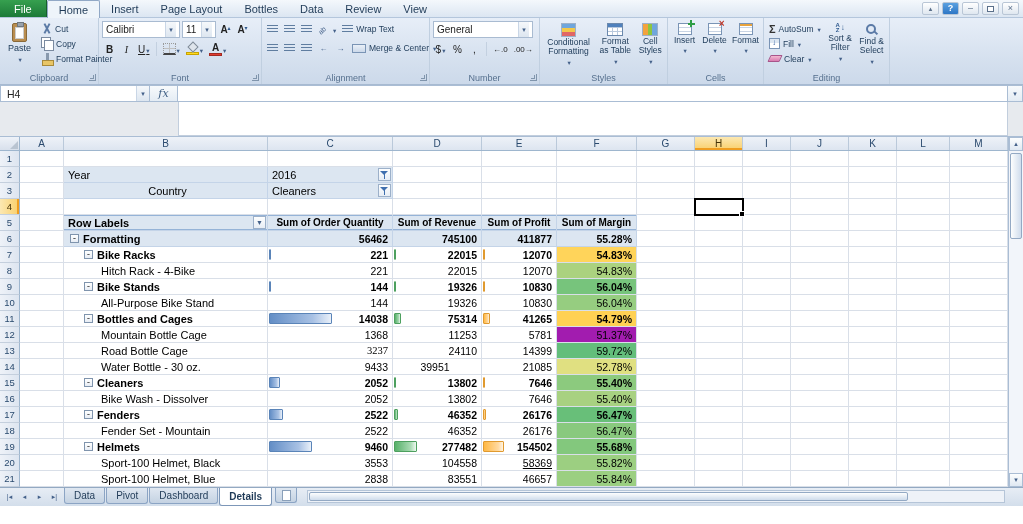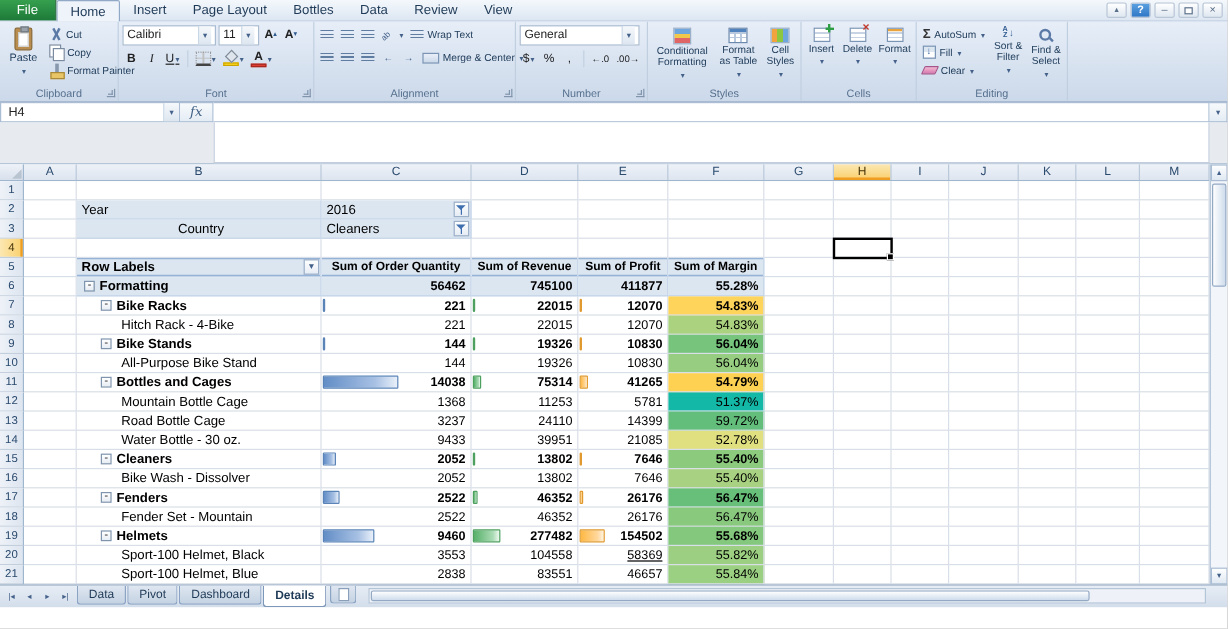--- a/index.html
+++ b/index.html
@@ -742,38 +742,38 @@
         </div>
         <div class="g-cell num" style="width: 125px; text-align: center;">
           <span class="val">1368</span>
         </div>
         <div class="g-cell num" style="width: 89px;">
           <span class="val">11253</span>
         </div>
         <div class="g-cell num" style="width: 75px;">
           <span class="val">5781</span>
         </div>
-        <div class="g-cell num" style="width: 80px; background: #14b8a6;">
+        <div class="g-cell num" style="width: 80px; background: #a21caf;">
           <span class="val">51.37%</span>
         </div>
         <div class="g-cell" style="width: 58px;"></div>
         <div class="g-cell" style="width: 48px;"></div>
         <div class="g-cell" style="width: 48px;"></div>
         <div class="g-cell" style="width: 58px;"></div>
         <div class="g-cell" style="width: 48px;"></div>
         <div class="g-cell" style="width: 53px;"></div>
         <div class="g-cell" style="width: 58px;"></div>
       </div>
       <div class="g-row">
         <div class="row-h">13</div>
         <div class="g-cell" style="width: 44px;"></div>
         <div class="g-cell lbl lv2" style="width: 204px;">
           <span class="txt">Road Bottle Cage</span>
         </div>
-        <div class="g-cell num" style="width: 125px;">
+        <div class="g-cell num" style="width: 125px; font-family: Liberation Serif, serif;">
           <span class="val">3237</span>
         </div>
         <div class="g-cell num" style="width: 89px;">
           <span class="val">24110</span>
         </div>
         <div class="g-cell num" style="width: 75px;">
           <span class="val">14399</span>
         </div>
         <div class="g-cell num" style="width: 80px; background: rgb(99, 190, 123);">
           <span class="val">59.72%</span>
@@ -788,21 +788,21 @@
       </div>
       <div class="g-row">
         <div class="row-h">14</div>
         <div class="g-cell" style="width: 44px;"></div>
         <div class="g-cell lbl lv2" style="width: 204px;">
           <span class="txt">Water Bottle - 30 oz.</span>
         </div>
         <div class="g-cell num" style="width: 125px;">
           <span class="val">9433</span>
         </div>
-        <div class="g-cell num" style="width: 89px;">
+        <div class="g-cell num" style="width: 89px; justify-content: center;">
           <span class="val">39951</span>
         </div>
         <div class="g-cell num" style="width: 75px;">
           <span class="val">21085</span>
         </div>
         <div class="g-cell num" style="width: 80px; background: rgb(224, 224, 129);">
           <span class="val">52.78%</span>
         </div>
         <div class="g-cell" style="width: 58px;"></div>
         <div class="g-cell" style="width: 48px;"></div>

